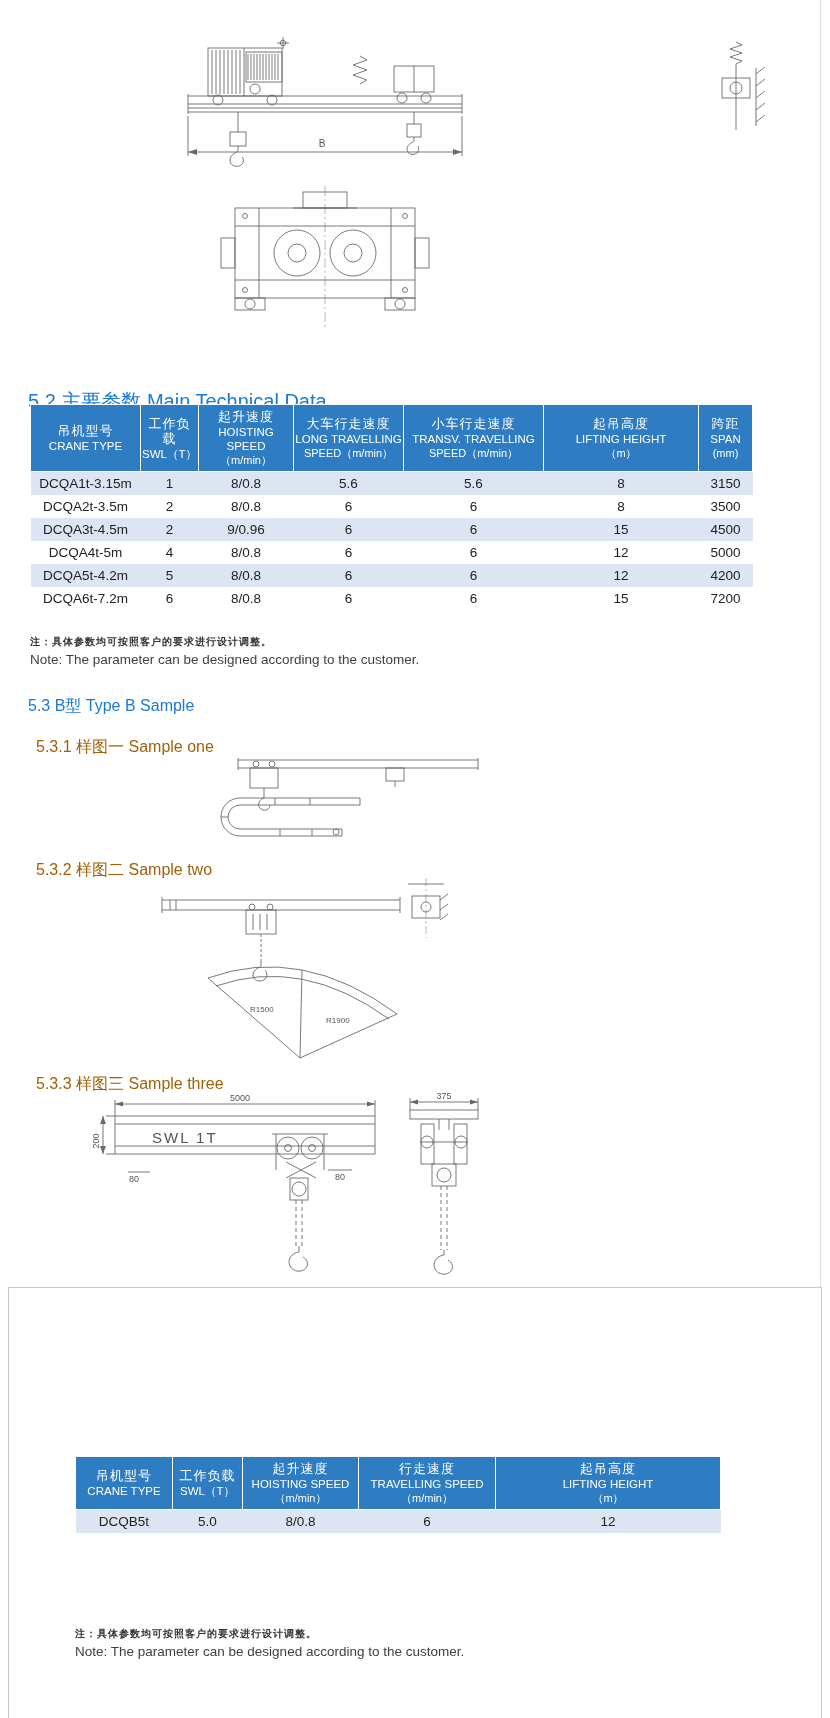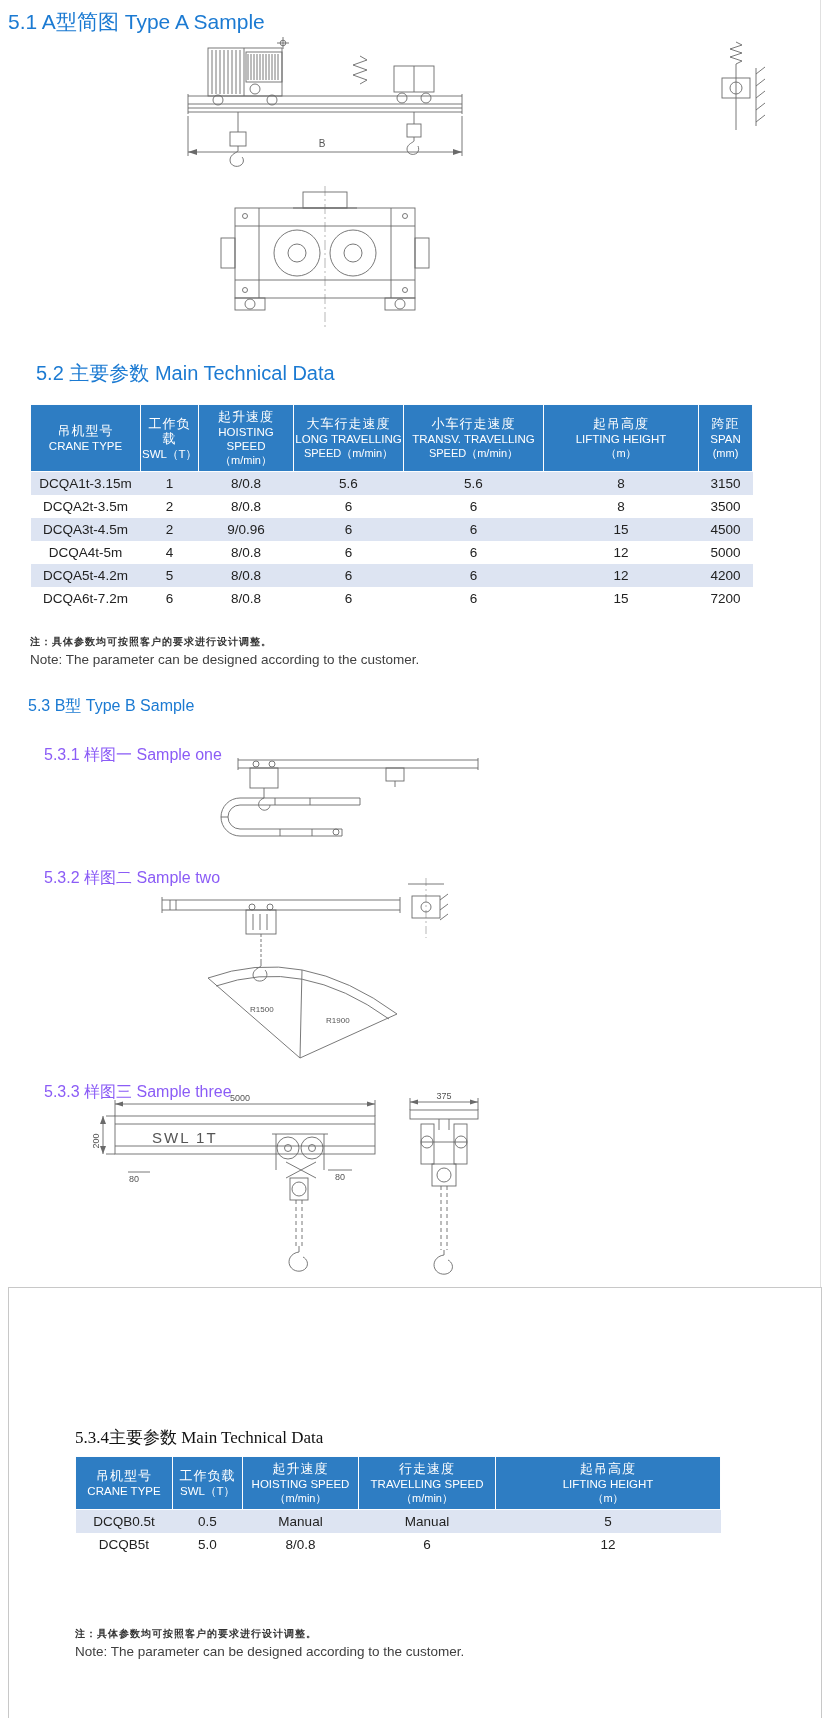--- a/index.html
+++ b/index.html
@@ -1,20 +1,20 @@
 <!DOCTYPE html>
 <html><head>
 <meta charset="utf-8">
 <style>
   html,body{margin:0;padding:0;background:#fff;}
   .page{position:relative;width:830px;height:1718px;background:#fff;overflow:hidden;
         font-family:"Liberation Sans","DejaVu Sans",sans-serif;}
   .abs{position:absolute;}
   .sec-blue{color:#1b7ad2;font-weight:400;margin:0;white-space:nowrap;}
-  .sec-sub{color:#8b5cf6;font-size:16px;font-weight:400;margin:16px;white-space:nowrap;}
+  .sec-sub{color:#a16207;font-size:16px;font-weight:400;margin:8px;white-space:nowrap;}
   .sec-serif{font-family:"Liberation Serif","DejaVu Serif",serif;font-size:17px;color:#111;
              font-weight:400;margin:0;white-space:nowrap;}
   .data-table{border-collapse:collapse;table-layout:fixed;}
   .data-table th{background:#2e7dc3;color:#fff;font-weight:400;border:1px solid #fcfdfe;
                  padding:4px 1px;vertical-align:middle;}
   .hcn{font-size:13px;letter-spacing:1px;line-height:15px;}
   .hen{font-size:11.5px;line-height:14px;margin-top:1px;}
   .hun{font-size:11px;line-height:13px;margin-top:1px;}
   .data-table td{text-align:center;font-size:13.5px;color:#222;height:23px;padding:0 2px;
                  white-space:nowrap;overflow:hidden;}
@@ -28,21 +28,20 @@
   svg{display:block;}
   svg text{font-family:"Liberation Sans","DejaVu Sans",sans-serif;fill:#555;}
 </style>
 </head>
 <body>
 
 <div class="page">
 
   <div class="abs right-rule"></div>
 
-  <h2 class="abs sec-blue" style="left:8px;top:8px;font-size:21px;">5.1 A型简图 Type A Sample</h2>
 
   <svg class="abs" style="left:160px;top:34px;" width="620" height="136" viewBox="0 0 620 136">
     <g stroke="#6a6a6a" stroke-width="0.9" fill="none">
       <path d="M123,3 V15 M117,9 H129"></path>
         <circle cx="123" cy="9" r="2.8"></circle>
       <rect x="48" y="14" width="74" height="48"></rect>
       <path d="M84,14 V62"></path>
       <path d="M52,16 V60 M56,16 V60 M60,16 V60 M64,16 V60 M68,16 V60 M72,16 V60 M76,16 V60 M80,16 V60"></path>
       <rect x="86" y="18" width="36" height="30"></rect>
       <path d="M88,20 V46 M91,20 V46 M94,20 V46 M97,20 V46 M100,20 V46 M103,20 V46 M106,20 V46 M109,20 V46 M112,20 V46 M115,20 V46 M118,20 V46"></path>
@@ -91,21 +90,21 @@
         <circle cx="225" cy="122" r="5"></circle>
       <rect x="46" y="56" width="14" height="30"></rect>
         <rect x="240" y="56" width="14" height="30"></rect>
       <circle cx="70" cy="34" r="2.5"></circle>
         <circle cx="230" cy="34" r="2.5"></circle>
       <circle cx="70" cy="108" r="2.5"></circle>
         <circle cx="230" cy="108" r="2.5"></circle>
     </g>
   </svg>
 
-  <h2 class="abs sec-blue" style="left:28px;top:360px;font-size:20px;margin-left:8px;">5.2 主要参数 Main Technical Data</h2>
+  <h2 class="abs sec-blue" style="left:28px;top:388px;font-size:20px;">5.2 主要参数 Main Technical Data</h2>
 
   <table class="abs data-table" style="left:30px;top:404px;width:722px;" data-table="type_a">
     <colgroup>
       <col style="width:110px">
         <col style="width:58px">
         <col style="width:95px">
       <col style="width:110px">
         <col style="width:140px">
         <col style="width:155px">
         <col style="width:54px">
@@ -300,21 +299,20 @@
     <text x="150" y="11" font-size="9" text-anchor="middle">5000</text>
     <text transform="translate(9,51) rotate(-90)" font-size="9" text-anchor="middle">200</text>
     <text x="62" y="53" font-size="15" letter-spacing="2" fill="#444">SWL 1T</text>
     <text x="44" y="92" font-size="9" text-anchor="middle">80</text>
     <text x="250" y="90" font-size="9" text-anchor="middle">80</text>
     <text x="354" y="9" font-size="9" text-anchor="middle">375</text>
   </svg>
 
   <div class="abs bottom-frame"></div>
 
-  <h3 class="abs sec-serif" style="left:75px;top:1426px;">5.3.4主要参数 Main Technical Data</h3>
 
   <table class="abs data-table" style="left:75px;top:1456px;width:645px;" data-table="type_b">
     <colgroup>
       <col style="width:97px">
         <col style="width:70px">
         <col style="width:116px">
       <col style="width:137px">
         <col style="width:225px">
     </colgroup>
     <thead>
@@ -339,27 +337,20 @@
           </th>
           <th>
             <div class="hcn">起吊高度</div>
             <div class="hen">LIFTING HEIGHT</div>
             <div class="hun">（m）</div>
           </th>
         </tr>
       </thead>
     <tbody>
         <tr>
-          <td>DCQB0.5t</td>
-          <td>0.5</td>
-          <td>Manual</td>
-          <td>Manual</td>
-          <td>5</td>
-        </tr>
-        <tr>
           <td>DCQB5t</td>
           <td>5.0</td>
           <td>8/0.8</td>
           <td>6</td>
           <td>12</td>
         </tr>
       </tbody>
   </table>
 
   <div class="abs" style="left:75px;top:1626px;">

